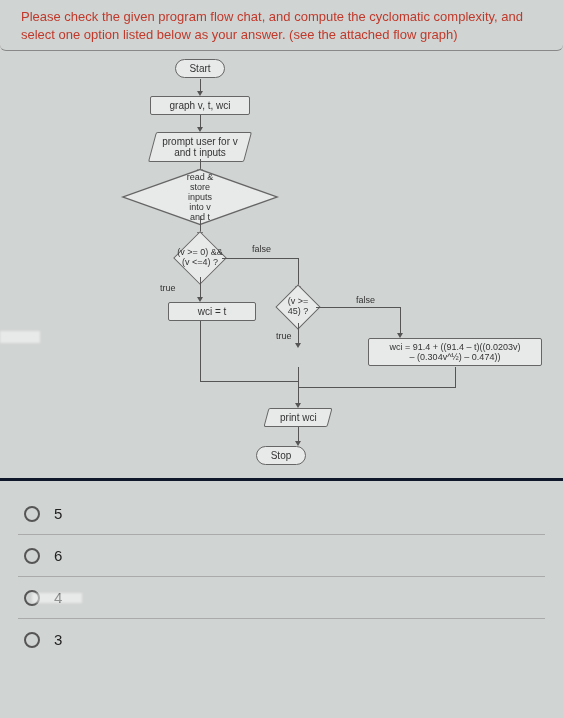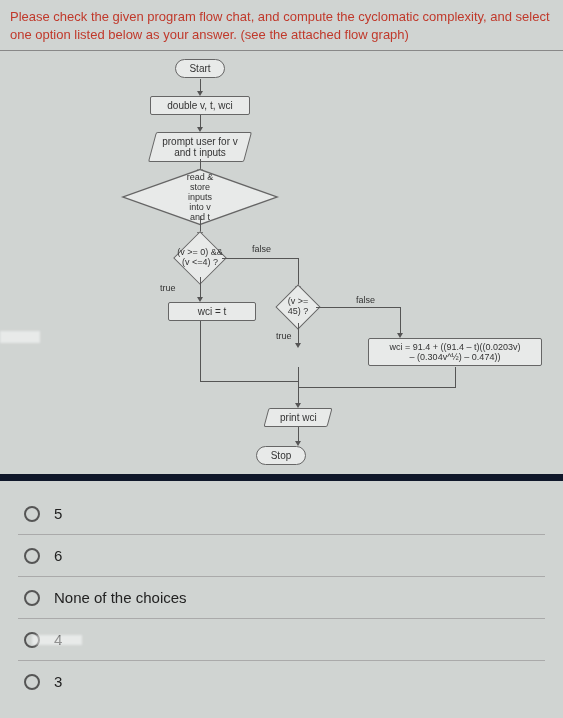--- a/index.html
+++ b/index.html
@@ -7,29 +7,30 @@
     background: #d0d4d2;
     font-family: Arial, sans-serif;
     font-size: 12px;
     color: #333;
     width: 563px;
     height: 718px;
     overflow: hidden;
   }
   .question-header {
     color: #c0392b;
-    padding: 8px 10px 6px 10px;
+    padding: 8px 10px 6px 21px;
     font-size: 13px;
     line-height: 1.4;
     border-bottom: 1px solid #888;
+    border-radius: 6px;
   }
   .flow-area {
     position: relative;
     height: 430px;
-    border-bottom: 7px solid #0f172a;
+    border-bottom: 3px solid #0f172a;
   }
   .fbox {
     position: absolute;
     border: 1px solid #666;
     background: #e8eae9;
     font-size: 10px;
     text-align: center;
     padding: 3px 6px;
     border-radius: 2px;
   }
@@ -114,21 +115,21 @@
 <body>
 
 <div class="question-header">Please check the given program flow chat, and compute the cyclomatic complexity, and select one option listed below as your answer. (see the attached flow graph)</div>
 
 <div class="flow-area">
 
   <div class="fbox oval" style="left:175px; top:8px; width:50px;">Start</div>
   <div class="line v" style="left:200px; top:28px; height:14px;"></div>
   <div class="arrowdown" style="left:197px; top:40px;"></div>
 
-  <div class="fbox" style="left:150px; top:45px; width:100px;">double v, t, wci</div>
+  <div class="fbox" style="left:150px; top:45px; width:100px;">graph v, t, wci</div>
   <div class="line v" style="left:200px; top:64px; height:14px;"></div>
   <div class="arrowdown" style="left:197px; top:76px;"></div>
 
   <div class="fbox parall" style="left:152px; top:81px; width:96px; line-height:1.1;"><span>prompt user for
 v and t inputs</span></div>
   <div class="line v" style="left:200px; top:108px; height:12px;"></div>
   <div class="arrowdown" style="left:197px; top:118px;"></div>
 
   <div class="wide-diamond" style="left:180px; top:126px; width:40px; height:40px;">
     <div>read &amp; store inputs into v and t</div>
@@ -192,24 +193,20 @@
   <div class="answer-row">
     <div class="radio"></div>
     <span>5</span>
   </div>
   <div class="answer-row">
     <div class="radio"></div>
     <span>6</span>
   </div>
   <div class="answer-row">
     <div class="radio"></div>
-    <span>None of the choices</span>
-  </div>
-  <div class="answer-row">
-    <div class="radio"></div>
     <span>4</span>
     <div class="blur-strip" style="position:relative; left:-30px; width:50px; height:10px;"></div>
   </div>
   <div class="answer-row">
     <div class="radio"></div>
     <span>3</span>
   </div>
 </div>
 
 </body></html>

